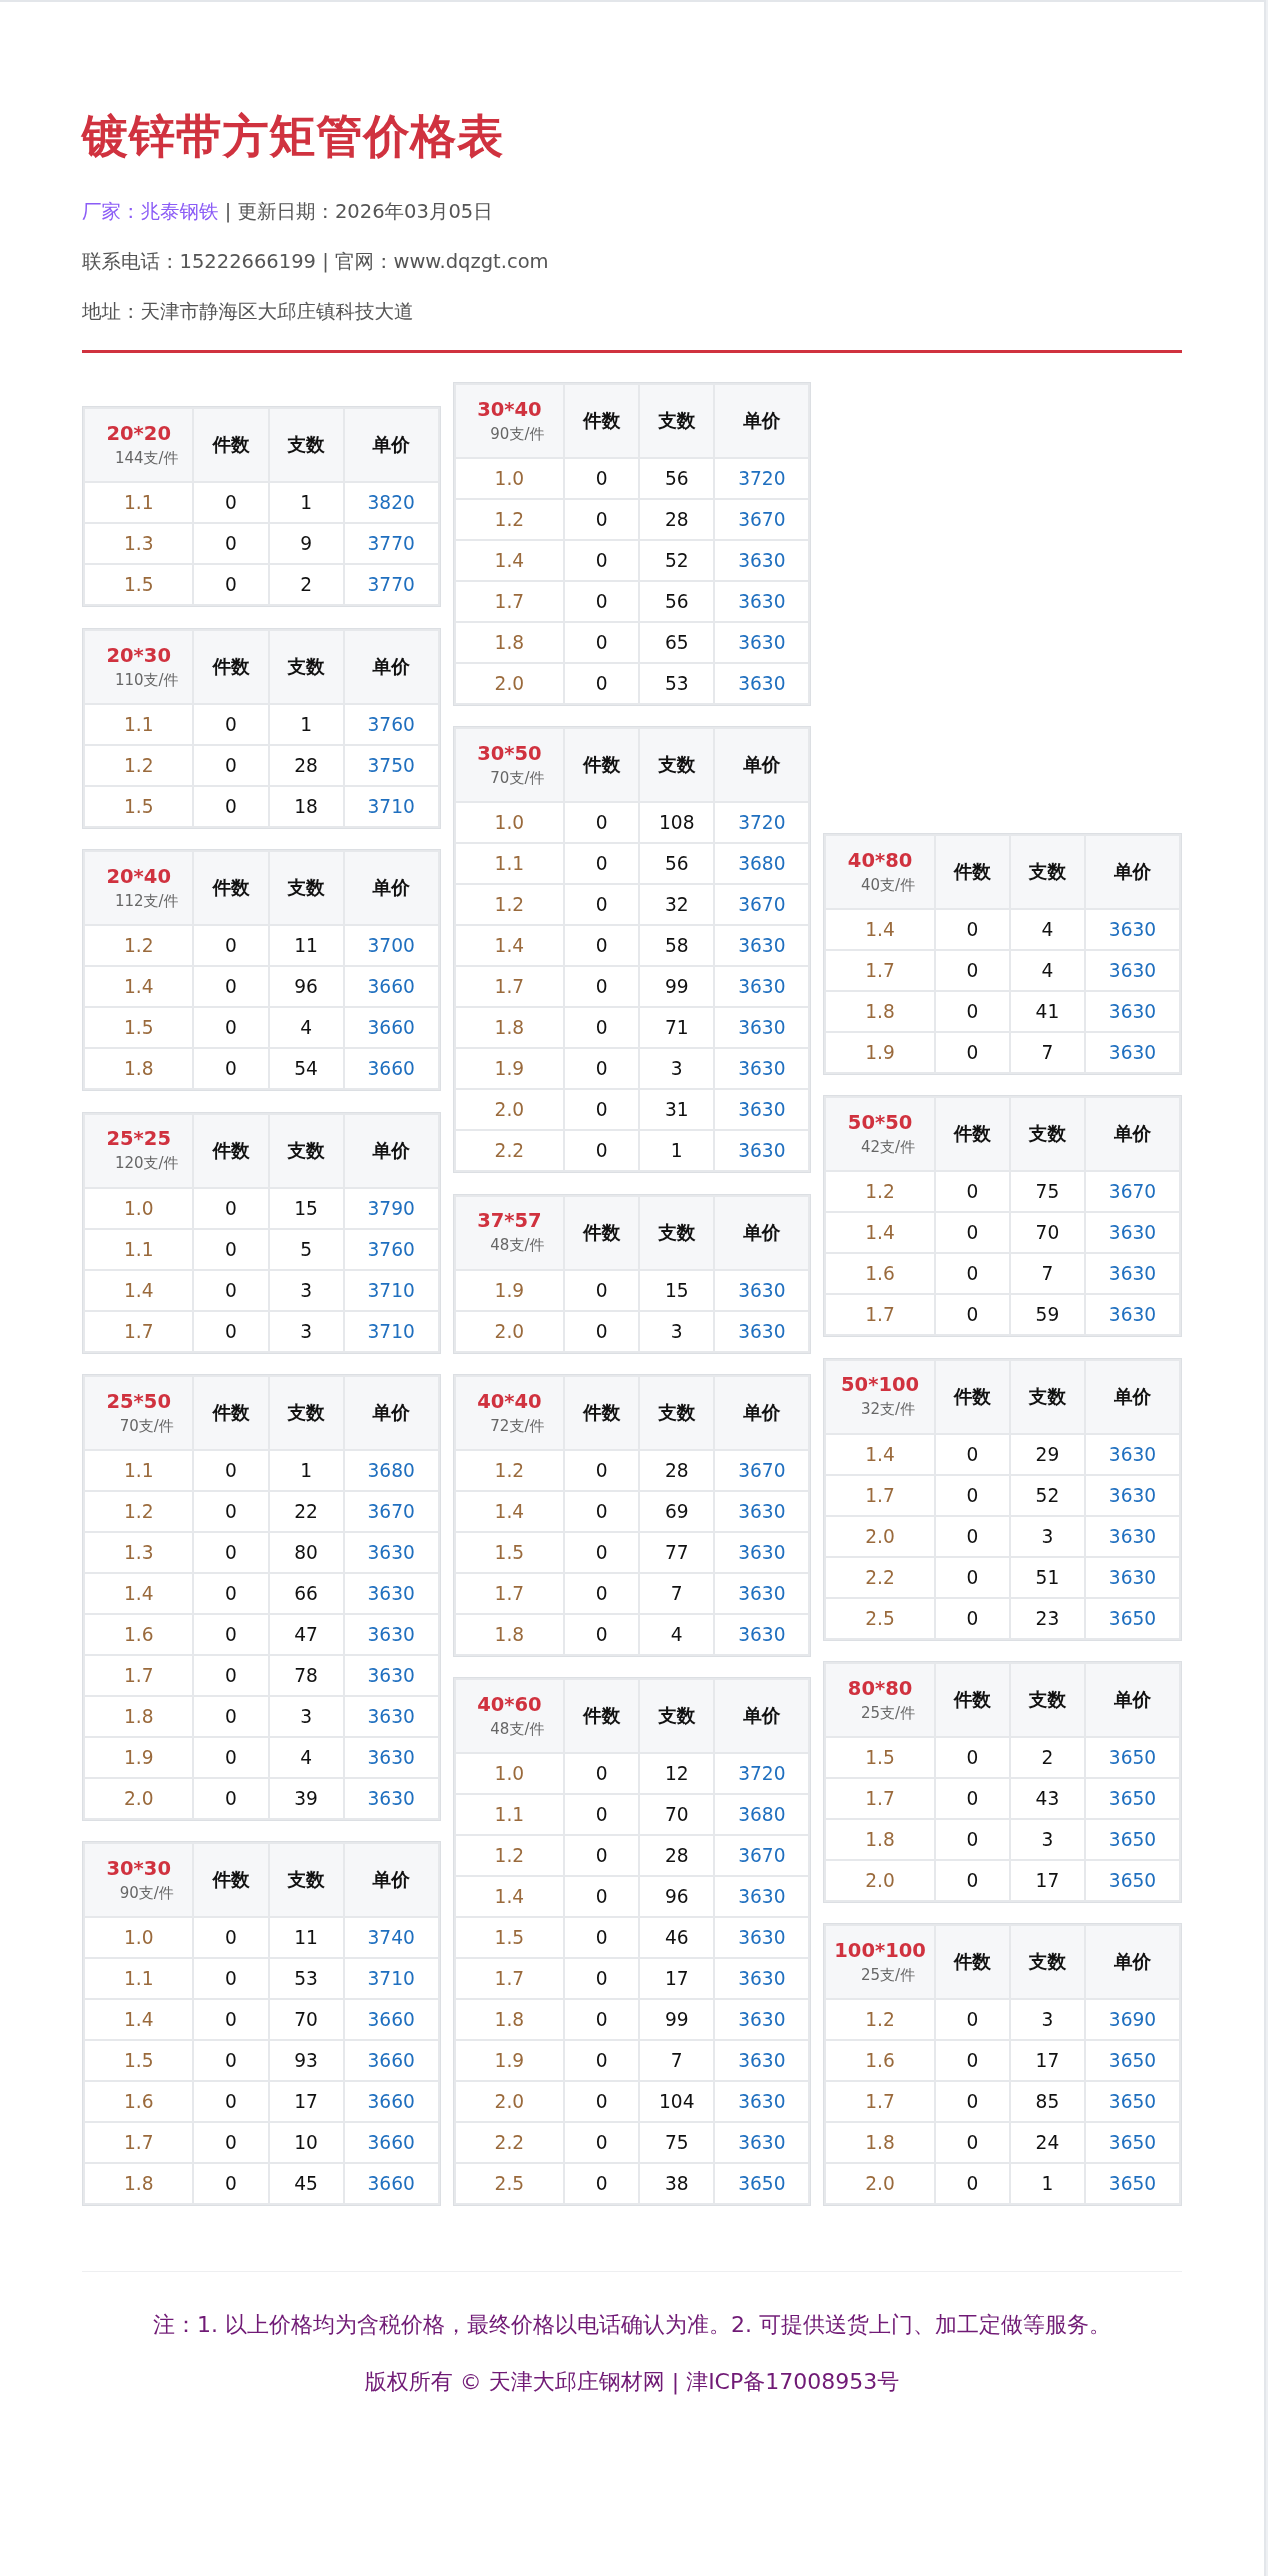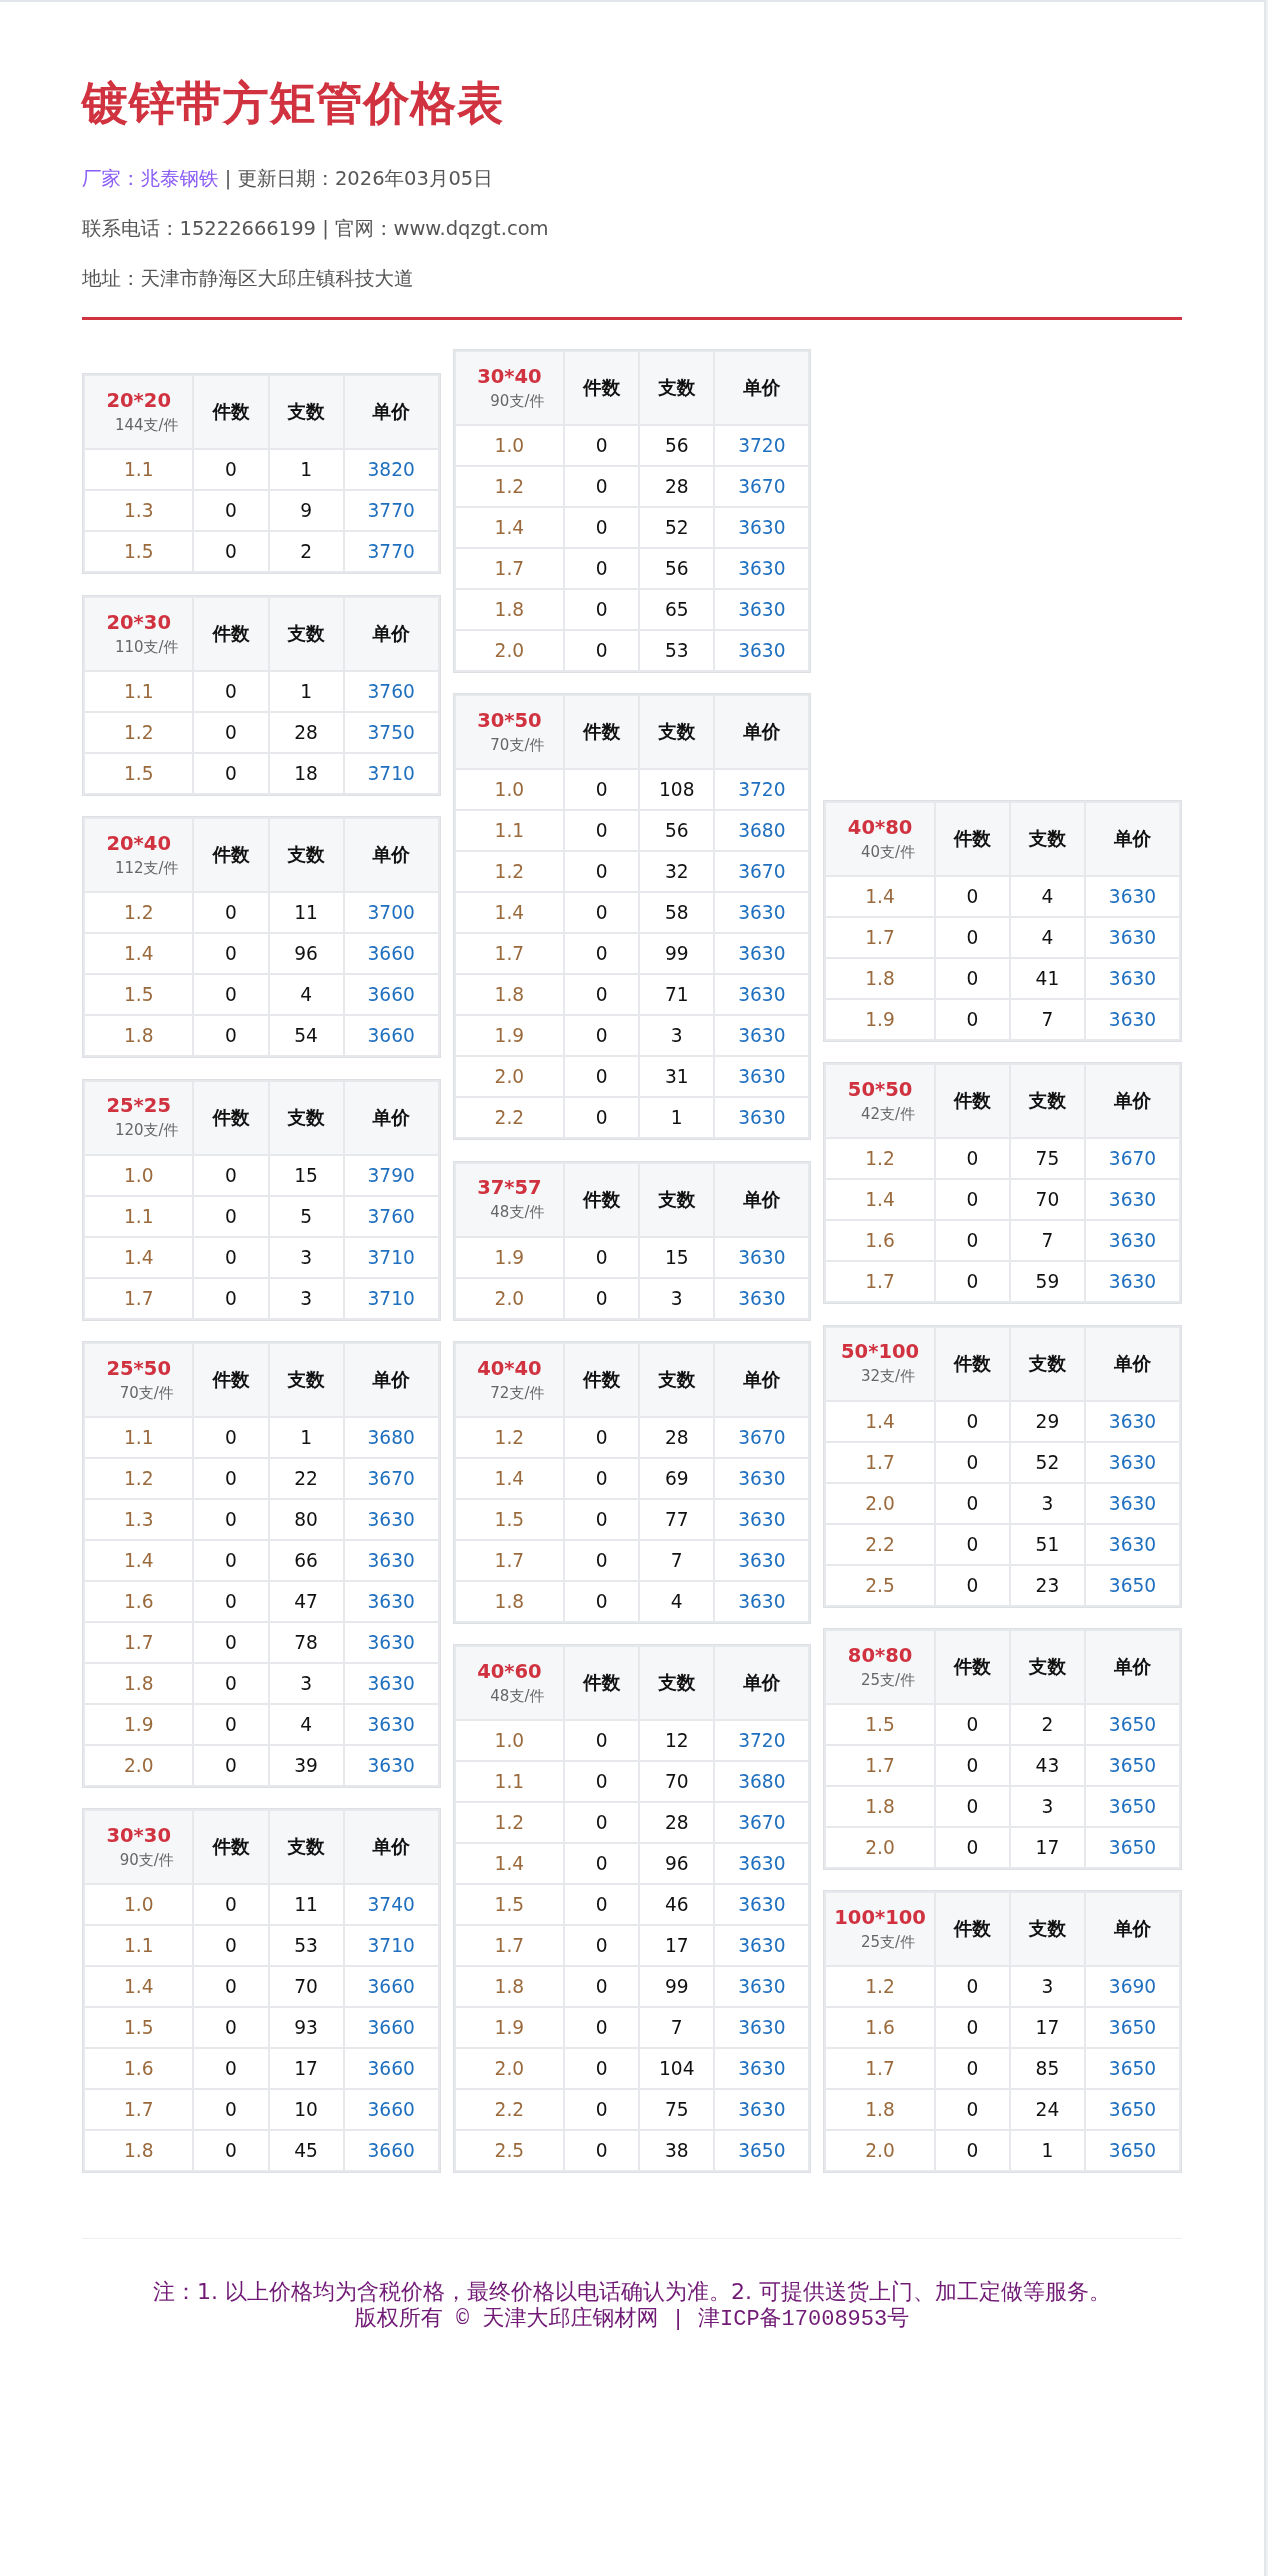--- a/index.html
+++ b/index.html
@@ -1,39 +1,39 @@
 <!DOCTYPE html>
 <html style="font-size:15px"><head>
 <meta charset="utf-8">
 <style>
   * { box-sizing: border-box; margin: 0; padding: 0; }
   html, body { background: #eef0f3; }
   body { width: 1268px; min-height: 2576px; font-family: "DejaVu Sans", "Liberation Sans", sans-serif; color: #222; }
-  .page { width: 1266px; min-height: 2576px; background: #fff; border-right: 2.8px solid #e3e6ea; border-top: 2.8px solid #e3e6ea; padding: 68px 82px 56px 82px; position: relative; }
+  .page { width: 1266px; min-height: 2576px; background: #fff; border-right: 2.8px solid #e3e6ea; border-top: 2.8px solid #e3e6ea; padding: 101px 82px 56px 82px; position: relative; }
   .title { font-size: 46px; font-weight: bold; color: #d0323f; line-height: 67px; letter-spacing: 0.9px; }
   .meta { font-size: 19.5px; color: #555; line-height: 28px; }
   .meta b { color: #8b5cf6; font-weight: normal; text-align: center; }
   .meta-1 { margin-top: 28px; }
   .meta-2 { margin-top: 22px; }
   .meta-3 { margin-top: 22px; }
   .rule { height: 2.8px; background: #d0323f; margin-top: 24px; }
   .columns { display: flex; gap: 12px; margin-top: 29px; align-items: flex-end; }
   .col { width: 361px; display: flex; flex-direction: column; gap: 20.4px; }
   table.spec { width: 100%; border-collapse: separate; border-spacing: 2.8px; background: #e6e8eb; border: 0.9px solid #dcdfe3; }
   table.spec th, table.spec td { background: #fff; text-align: center; font-size: 18.6px; height: 39px; }
   table.spec th { background: #f6f7f9; height: 72px; font-weight: bold; color: #111; font-size: 18.6px; }
   table.spec th.size-cell { width: 31%; }
   .size-name { display: block; color: #d0323f; font-weight: bold; font-size: 19.5px; line-height: 24px; }
   .size-pack { display: block; color: #666; font-weight: normal; font-size: 15px; line-height: 20.4px; margin-top: 1.9px; margin-left: 16px; }
   td.thk { color: #9a6a3c; }
   td.qty { color: #111; }
   td.price { color: #1f6fbf; }
   .footer { margin-top: 65px; border-top: 1.9px solid #eeeff1; padding-top: 41px; text-align: center; color: #701a75; font-size: 22px; }
   .footer .note { line-height: 24px; }
-  .footer .copy { margin-top: 4px; line-height: 24px; font-family: Liberation Mono, monospace; }
+  .footer .copy { margin-top: 33px; line-height: 24px; }
 </style>
 </head>
 <body>
 
 <div class="page">
   <h1 class="title">镀锌带方矩管价格表</h1>
   <div class="meta meta-1"><b>厂家：</b><b>兆泰钢铁</b><span> | 更新日期：2026年03月05日</span></div>
   <div class="meta meta-2">联系电话：15222666199 | 官网：www.dqzgt.com</div>
   <div class="meta meta-3">地址：天津市静海区大邱庄镇科技大道</div>
   <div class="rule"></div>

